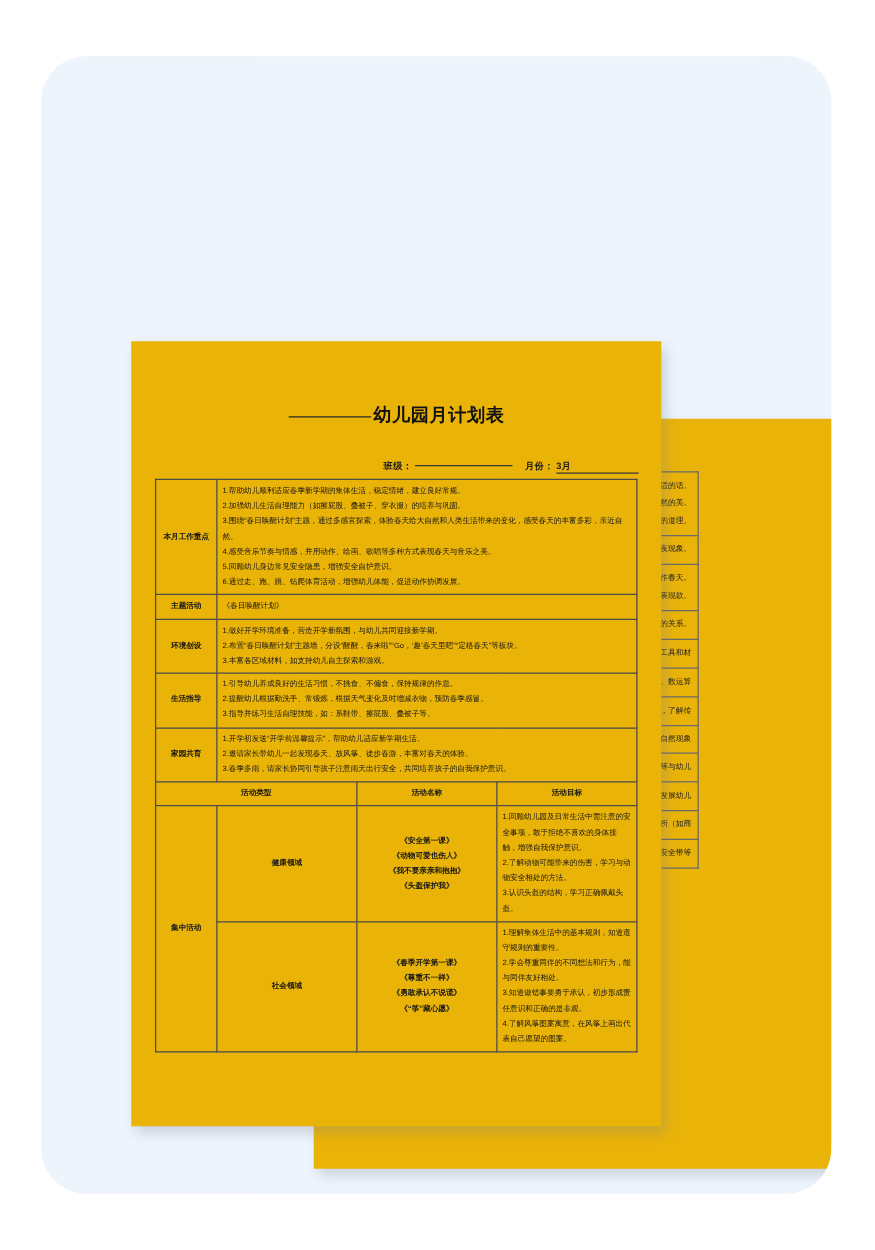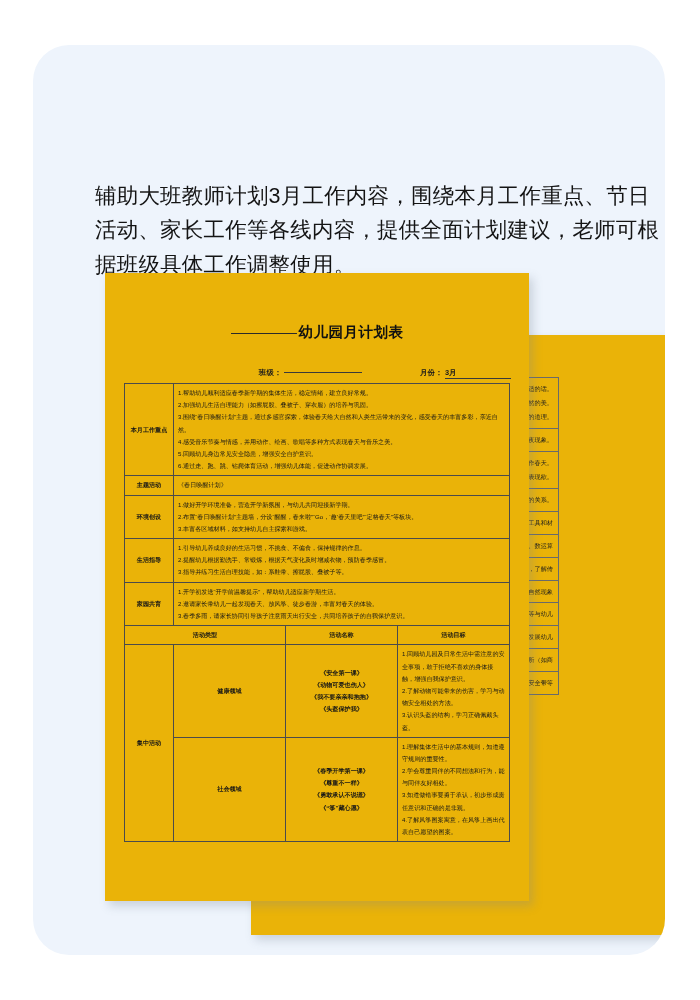--- a/index.html
+++ b/index.html
@@ -83,21 +83,21 @@
   }
 
   #meta-row {
     margin: 26px 18px 4px 0;
     text-align: right;
     font-size: 7.4px;
     color: #1a1a1a;
     font-weight: bold;
     white-space: nowrap;
   }
-  #meta-row .lbl { letter-spacing: 0.3px; margin-left: 48px; }
+  #meta-row .lbl { letter-spacing: 0.3px; }
   #meta-row .fill {
     display: inline-block;
     border-bottom: 0.9px solid #3a3a3a;
     vertical-align: 2px;
     text-align: left;
   }
   #meta-row .fill.cls { width: 78px; margin: 0 10px 0 2px; }
   #meta-row .fill.mon { width: 66px; margin-left: 2px; font-size: 7.4px; vertical-align: baseline; border-bottom: 0.9px solid #3a3a3a; }
 
   table.plan {
@@ -174,21 +174,20 @@
     text-align: right;
     font-size: 6.2px;
     color: #1c1c1c;
   }
 </style>
 </head>
 <body>
 
 <div id="card">
 
-  <p id="intro">辅助大班教师计划3月工作内容，围绕本月工作重点、节日活动、家长工作等各线内容，提供全面计划建议，老师可根据班级具体工作调整使用。</p>
 
   <div class="sheet" id="sheet-back">
     <div id="back-inner">
       <div id="back-top-line"></div>
       <table id="back-table">
         <tbody>
             <tr>
               <td>
                 <p>地说合适的话。</p>
                 <p>自然的美。</p>

